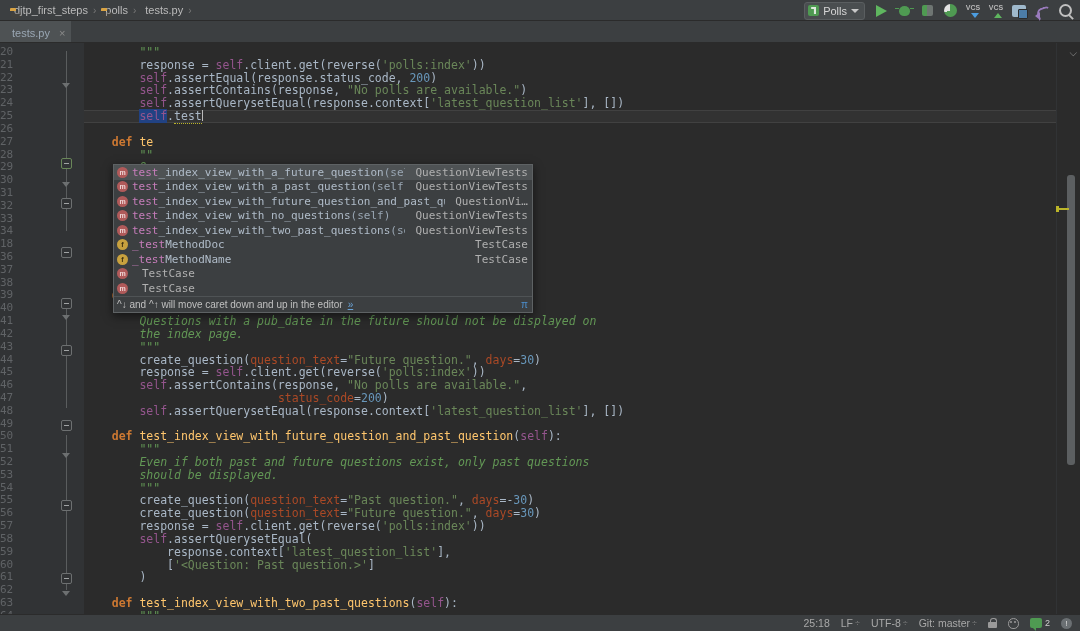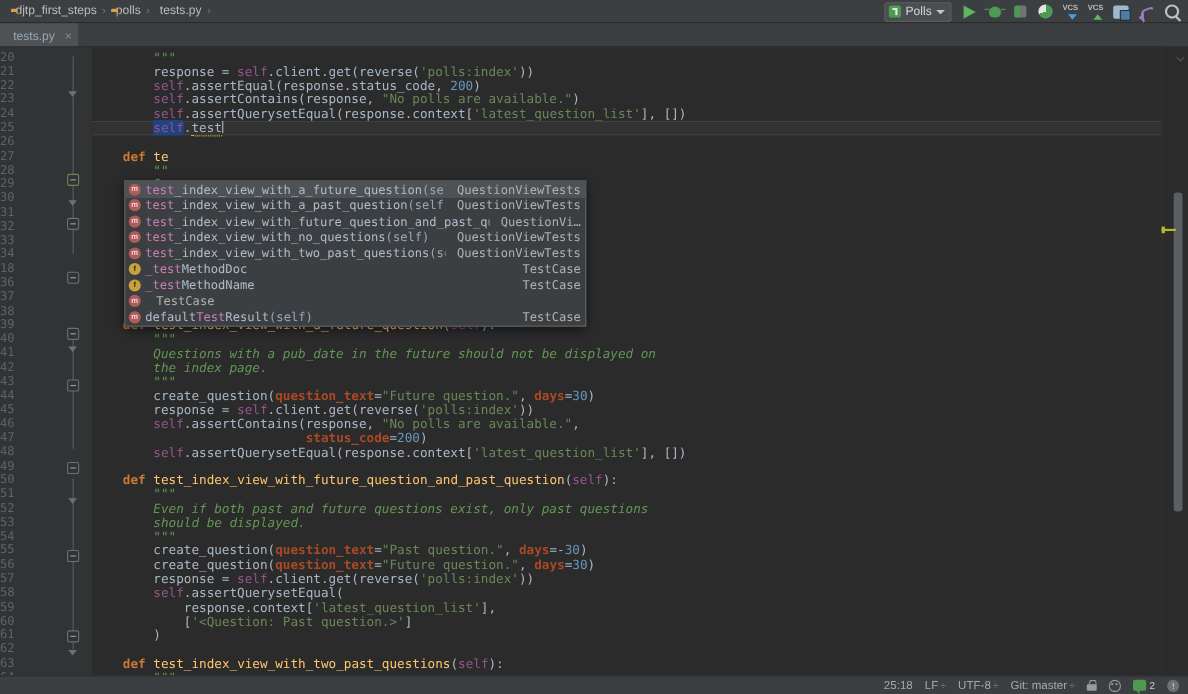--- a/index.html
+++ b/index.html
@@ -216,21 +216,21 @@
     color: #a9b7c6;
     white-space: pre;
   }
   .code .ln { height: 12.82px; }
   .k  { color: #cc7832; font-weight: bold; }        
   .fn { color: #ffc66d; }                            
   .s  { color: #6a8759; }                            
   .d  { color: #629755; font-style: italic; }        
   .n  { color: #6897bb; }                            
   .self { color: #94558d; }                          
-  .kw { color: #aa4926; font-weight: bold; }
+  .kw { color: #aa4926; }
 
   .caret {
     display: inline-block; width: 1px; height: 11px; background: #bbbbbb;
     vertical-align: -1px;
   }
   .line-hl {
     position: absolute; left: 84px; right: 24px; height: 13px;
     background: #323232; border-top:1px solid #414141; border-bottom:1px solid #414141;
   }
   .sel {
@@ -544,22 +544,26 @@
           <span class="acicon f">f</span>
           <span class="acname"><span class="hl">_test</span><span class="pl">MethodName</span><span class="par"></span></span>
           <span class="actype">TestCase</span>
         </div>
         <div class="acrow">
           <span class="acicon m">m</span>
           <span class="actype">TestCase</span>
         </div>
         <div class="acrow">
           <span class="acicon m">m</span>
-          <span class="acname"><span class="pl">default</span><span class="hl">Test</span><span class="pl">Result</span><span class="par">(self)</span></span>
           <span class="actype">TestCase</span>
+        </div>
+        <div class="achint">
+          <span>^↓ and ^↑ will move caret down and up in the editor</span>
+          <span class="more">»</span>
+          <span class="pi">π</span>
         </div>
       </div>
   </div>
 
   <div class="statusbar">
     <div class="sb-right">
       <span class="sb-item">
         <span>25:18</span>
       </span>
       <span class="sb-item">

